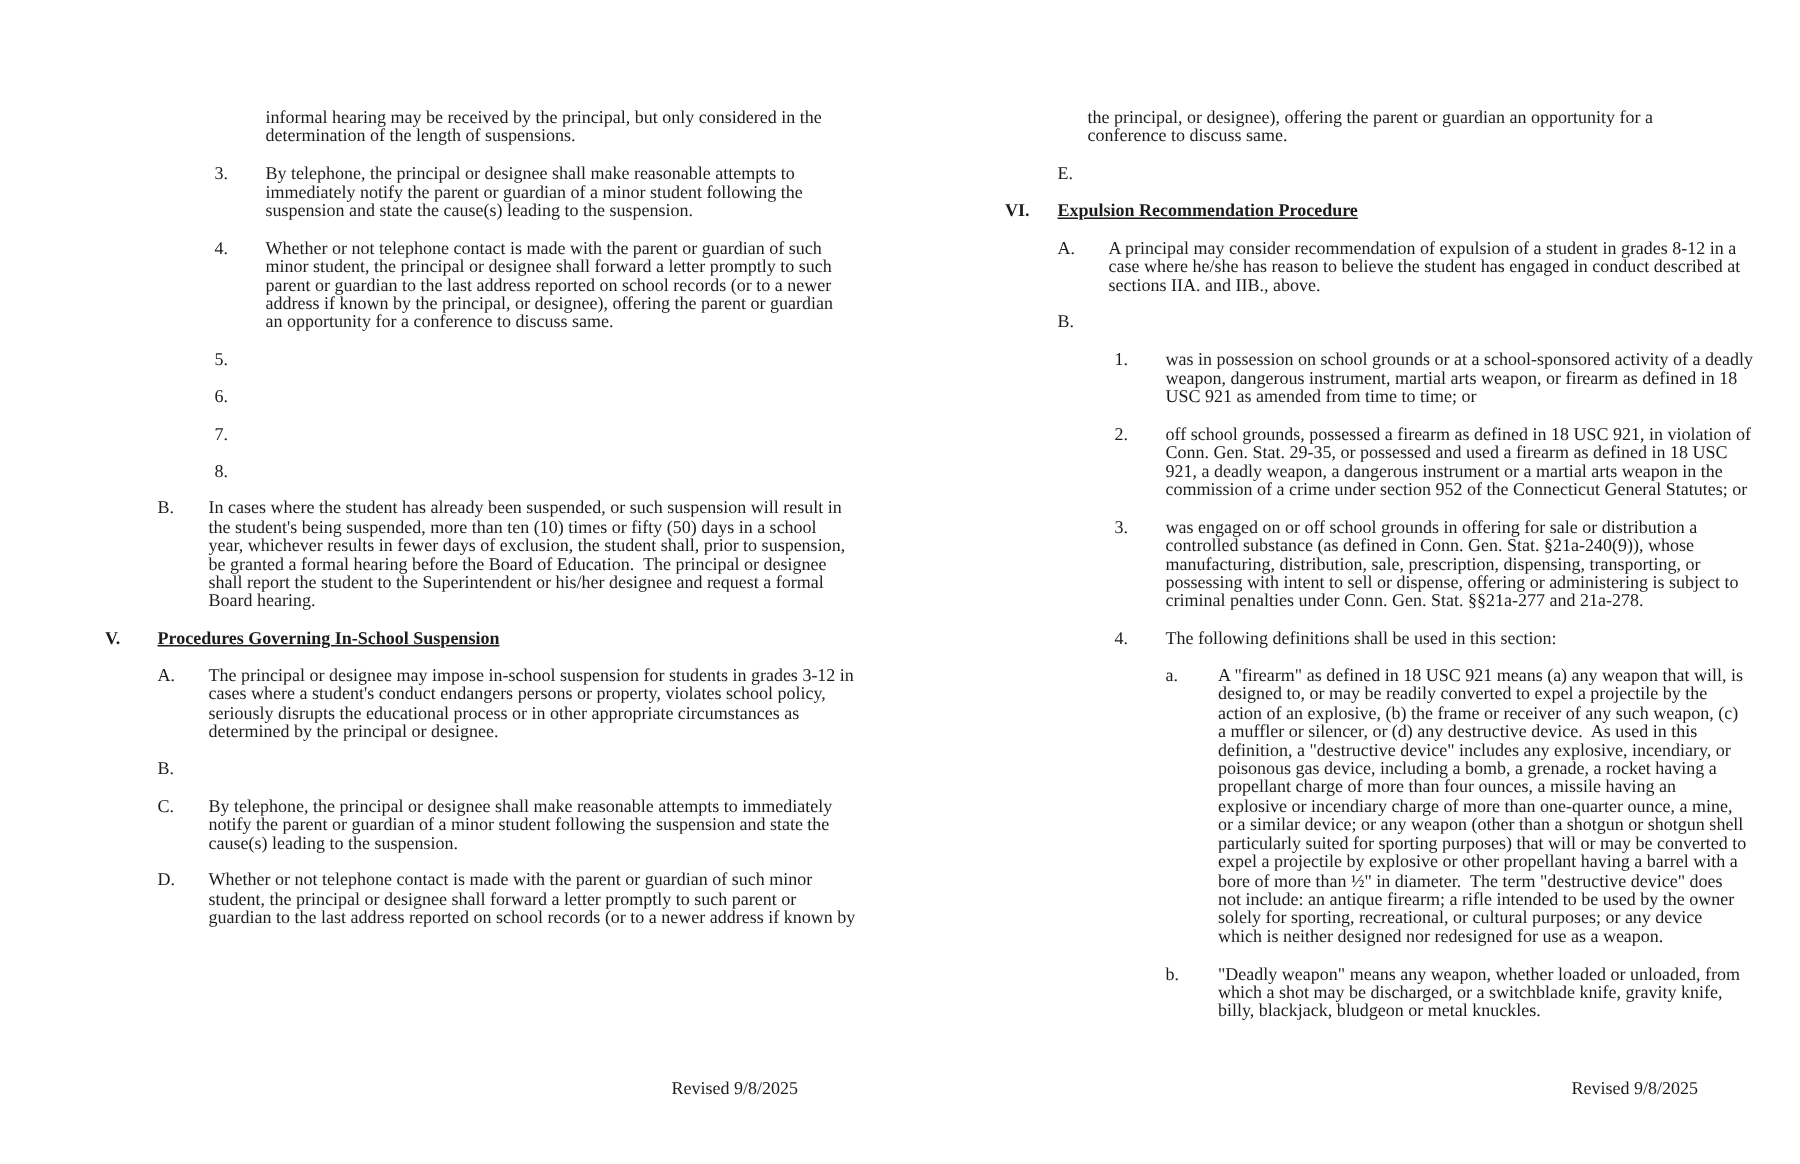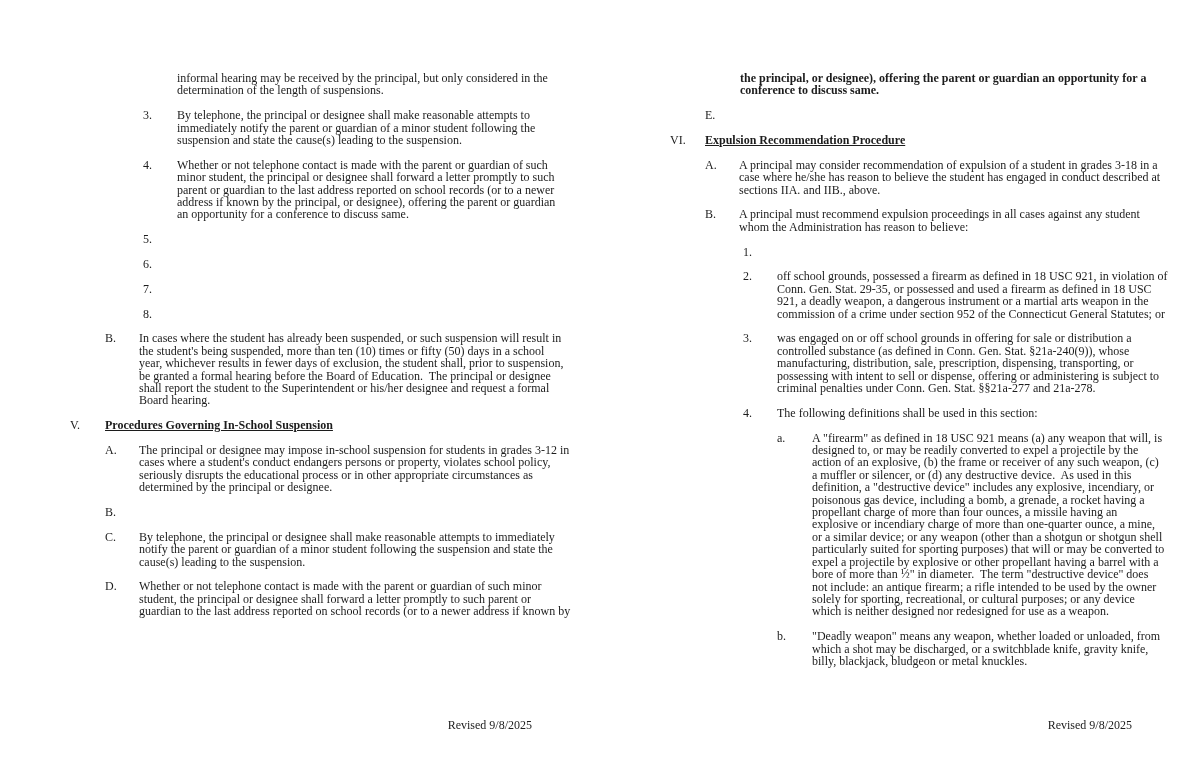--- a/index.html
+++ b/index.html
@@ -12,23 +12,23 @@
   .page { position:absolute; top:72px; width:462px; font-size:12px; line-height:12.4px; }
   #page-left  { left:70px; }
   #page-right { left:670px; }
   .blk { display:flex; align-items:flex-start; margin:0 0 12.4px 0; }
   .lbl { flex:0 0 auto; white-space:pre; }
   .txt { white-space:pre; }
   .ind-sec        { margin-left:0; }     .ind-sec .lbl        { width:35px; }
   .ind-letter     { margin-left:35px; }  .ind-letter .lbl     { width:34px; }
   .ind-number     { margin-left:73px; }  .ind-number .lbl     { width:34px; }
   .ind-subletter  { margin-left:107px; } .ind-subletter .lbl  { width:35px; }
-  .ind-cont-letter { margin-left:70px;font-weight:bold; }
+  .ind-cont-letter { margin-left:55px; }
   .ind-cont-number { margin-left:107px; }
-  .sec-lbl   { font-weight:normal; }
+  .sec-lbl   { font-weight:bold; }
   .sec-title { font-weight:bold; text-decoration:underline; }
   .footer { position:absolute; top:647px; right:0; white-space:pre; }
 </style>
 </head>
 <body>
 
 <div class="page" id="page-left">
 
   <div class="blk ind-cont-number">
     <div class="txt">informal hearing may be received by the principal, but only considered in the
@@ -122,33 +122,34 @@
     <span class="lbl">E.</span>
   </div>
 
   <div class="blk ind-sec">
     <span class="lbl sec-lbl">VI.</span>
     <div class="txt sec-title">Expulsion Recommendation Procedure</div>
   </div>
 
   <div class="blk ind-letter">
     <span class="lbl">A.</span>
-    <div class="txt">A principal may consider recommendation of expulsion of a student in grades 3-18 in a
+    <div class="txt">A principal may consider recommendation of expulsion of a student in grades 8-12 in a
 case where he/she has reason to believe the student has engaged in conduct described at
 sections IIA. and IIB., above.</div>
   </div>
 
   <div class="blk ind-letter">
     <span class="lbl">B.</span>
-    <div class="txt">A principal must recommend expulsion proceedings in all cases against any student
-whom the Administration has reason to believe:</div>
   </div>
 
   <div class="blk ind-number">
     <span class="lbl">1.</span>
+    <div class="txt">was in possession on school grounds or at a school-sponsored activity of a deadly
+weapon, dangerous instrument, martial arts weapon, or firearm as defined in 18
+USC 921 as amended from time to time; or</div>
   </div>
 
   <div class="blk ind-number">
     <span class="lbl">2.</span>
     <div class="txt">off school grounds, possessed a firearm as defined in 18 USC 921, in violation of
 Conn. Gen. Stat. 29-35, or possessed and used a firearm as defined in 18 USC
 921, a deadly weapon, a dangerous instrument or a martial arts weapon in the
 commission of a crime under section 952 of the Connecticut General Statutes; or</div>
   </div>
 

